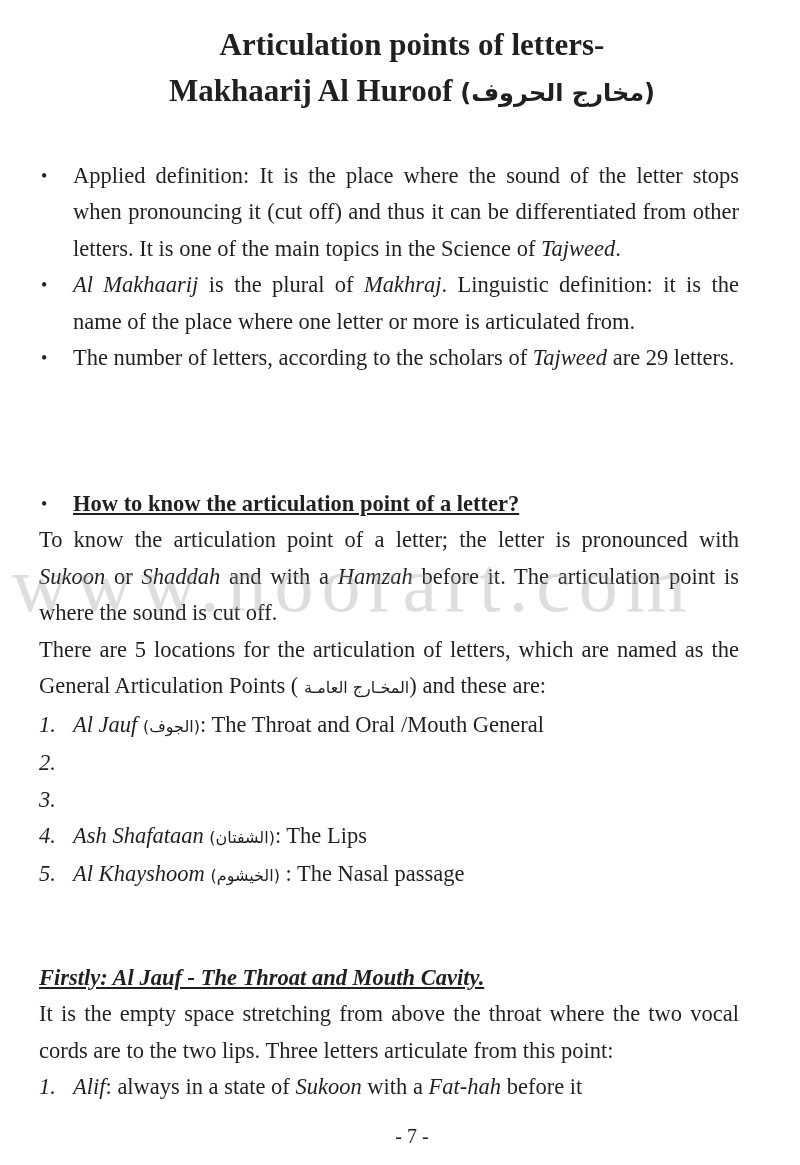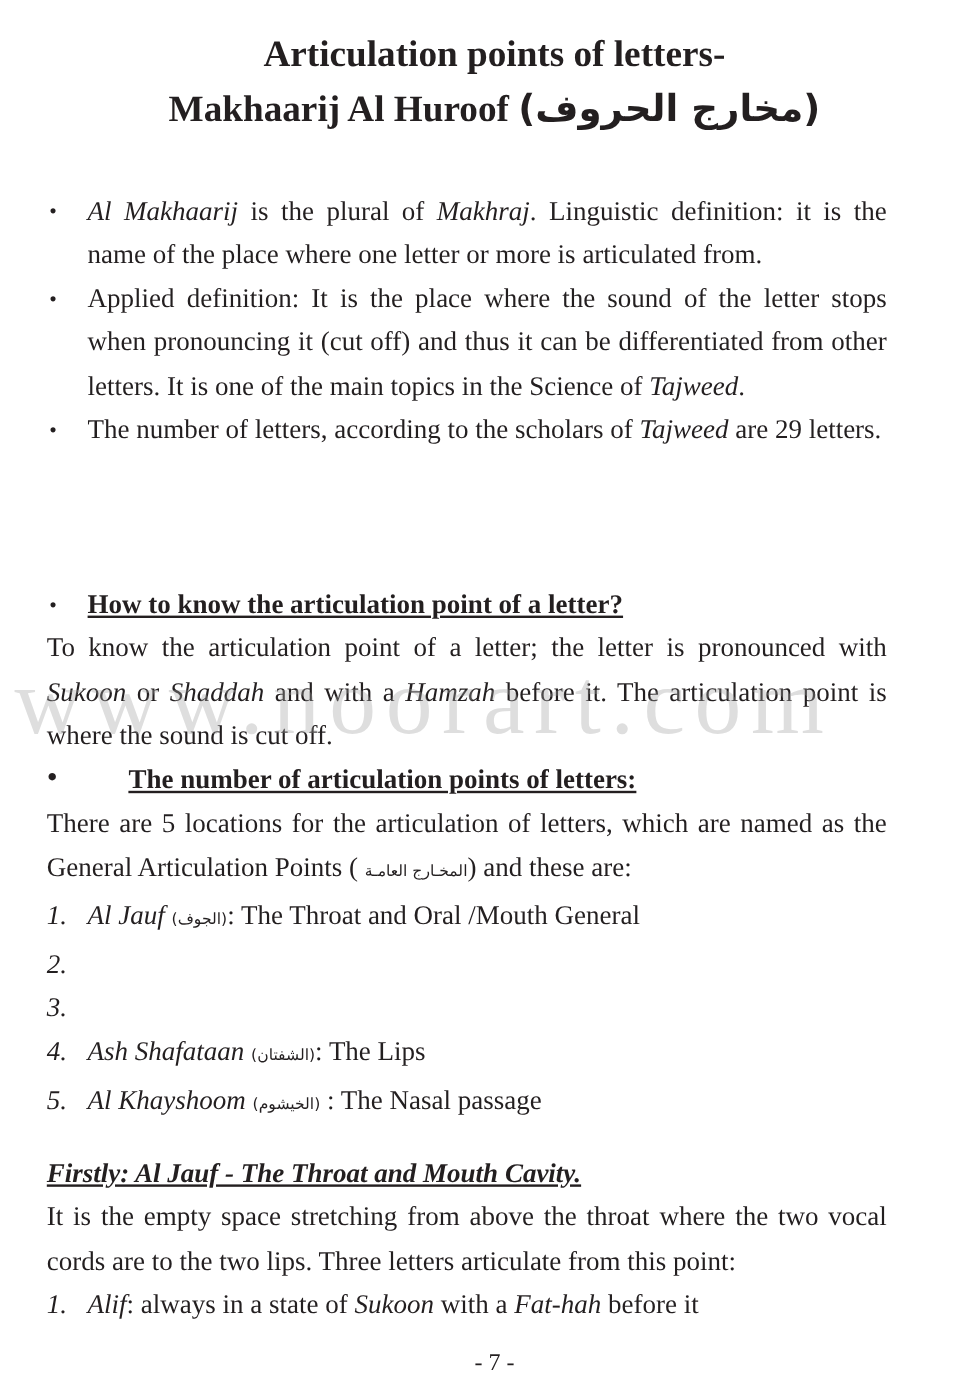--- a/index.html
+++ b/index.html
@@ -12,51 +12,50 @@
   .t2 { top: 68px; }
   .body { position: absolute; left: 27px; width: 700px; font-size: 22.5px; line-height: 36.4px; }
   .bul { position: relative; padding-left: 34px; }
   .bul::before { content: "•"; position: absolute; left: 2px; top: 0; font-size: 18px; }
   .bullet-big::before { font-size: 26px; left: 0; top: -2px; }
   .justify { text-align: justify; text-align-last: left; }
   .num { display: flex; }
   .num .n { width: 34px; font-style: italic; }
   i, em { font-style: italic; }
   b { font-weight: bold; text-decoration: underline; }
-  .ar { font-family: "DejaVu Sans", sans-serif; font-size: 13px; direction: rtl; unicode-bidi: isolate; }
+  .ar { font-family: "DejaVu Sans", sans-serif; font-size: 16px; direction: rtl; unicode-bidi: isolate; }
   .watermark { position: absolute; left: 0; top: 555px; width: 688px; height: 60px;
                font-family: "Liberation Serif", serif; font-size: 78px; letter-spacing: 8px;
                color: rgba(160,160,160,0.35); white-space: nowrap; line-height: 60px;
                pointer-events: none; }
   .pagenum { position: absolute; top: 1125px; left: 0; width: 800px; text-align: center; font-size: 20px; }
 </style>
 </head>
 <body>
 
 <div class="page">
 
   <div class="title t1">Articulation points of letters-</div>
   <div class="title t2">
     <span>Makhaarij Al Huroof</span>
-    <span class="ar" style="font-size:31px;font-weight:bold;">(مخارج الحروف)</span>
+    <span class="ar" style="font-size:24px;font-weight:bold;">(مخارج الحروف)</span>
   </div>
 
   <div class="body justify" style="top:158px;">
+    <div class="bul" id="b1"><span> Applied definition: It is the place where the sound of the letter stops when pronouncing it (cut off) and thus it can be differentiated from other letters. It is one of the main topics in the Science of </span><i>Tajweed</i><span>.</span></div>
     <div class="bul" id="b0"><i>Al Makhaarij</i><span> is the plural of </span><i>Makhraj</i><span>.  Linguistic definition: it is the name of the place where one letter or more is articulated from.</span></div>
-    <div class="bul" id="b1"><span> Applied definition: It is the place where the sound of the letter stops when pronouncing it (cut off) and thus it can be differentiated from other letters. It is one of the main topics in the Science of </span><i>Tajweed</i><span>.</span></div>
     <div class="bul" id="b2"><span>The number of letters, according to the scholars of </span><i>Tajweed</i><span> are 29 letters.</span></div>
   </div>
 
   <div class="body justify" style="top:486px;">
     <div class="bul"><b>How to know the articulation point of a letter?</b></div>
     <div id="htk"><span>To know the articulation point of a letter; the letter is pronounced with </span><i>Sukoon</i><span> or </span><i>Shaddah</i><span> and with a </span><i>Hamzah</i><span> before it. The articulation point is where the sound is cut off.</span></div>
   </div>
 
   <div class="body" style="top:632px;">
-    <div class="bul bullet-big" style="padding-left:68px;"><b>The number of articulation points of letters:</b></div>
     <div class="justify">
       <span>There are 5 locations for the articulation of letters, which are named as the General Articulation Points ( </span><span class="ar">المخـارج العامـة</span><span>)  and these are:</span>
     </div>
     <div id="points">
         <div class="num">
           <span class="n">1.</span>
           <span><i>Al Jauf </i><span class="ar">(الجوف)</span><span>: The Throat and Oral /Mouth General</span></span>
         </div>
         <div class="num">
           <span class="n">2.</span>

